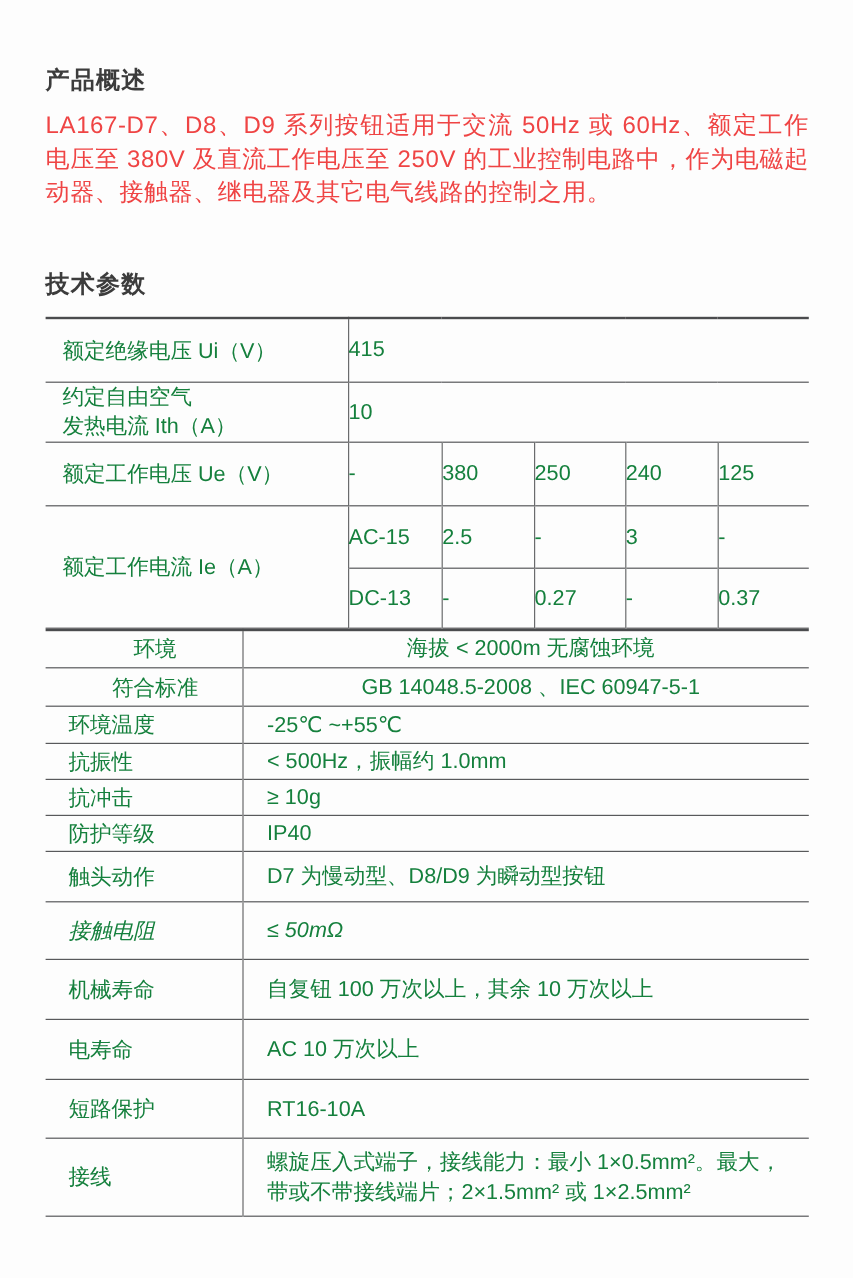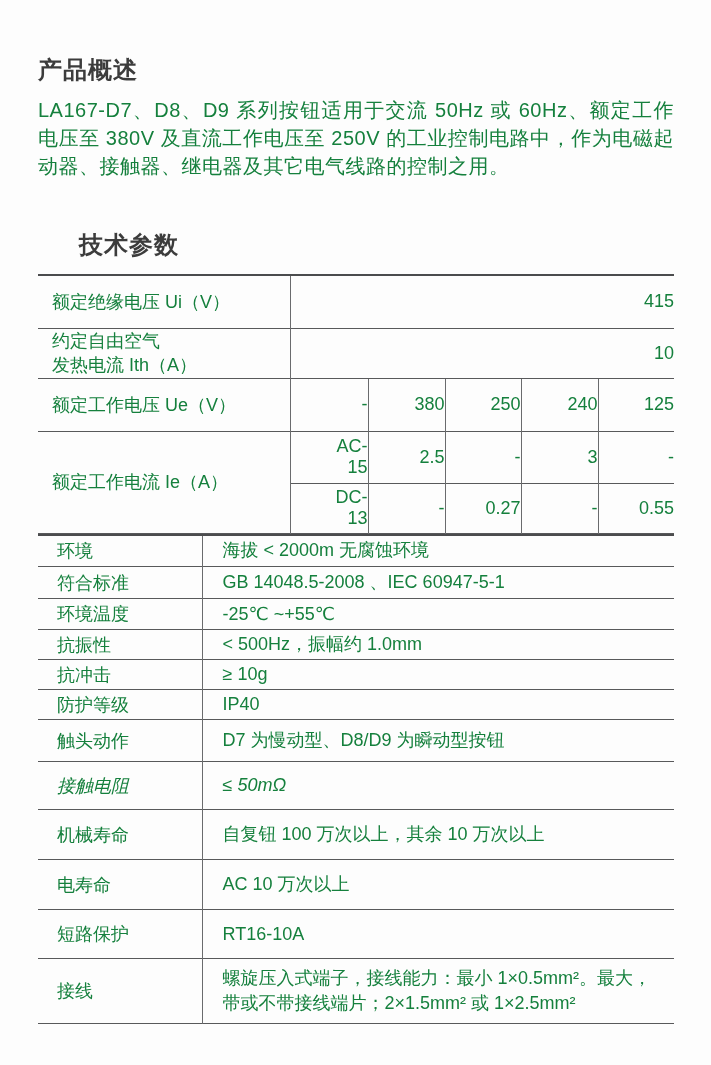--- a/index.html
+++ b/index.html
@@ -5,48 +5,48 @@
   * { box-sizing: border-box; }
   html, body { margin: 0; padding: 0; }
   body {
     width: 711px; height: 1065px;
     background: #fdfdfd;
     font-family: "Liberation Sans", "DejaVu Sans", sans-serif;
     color: #424242;
   }
   .page { padding: 55px 37px 0 38px; width: 711px; }
   h1.sec-title {
-    margin: 0; font-size: 24px; font-weight: 600;
+    margin: 0; font-size: 20px; font-weight: 600;
     color: #3c3c3c; letter-spacing: 1px; line-height: 1.25;
   }
-  h1.sec-title.second { margin-top: 50px; margin-left: 41px; }
+  h1.sec-title.second { margin-top: 50px; }
   p.overview {
     margin: 11px 0 0 0; font-size: 20px; line-height: 28px;
-    color: #15803d; text-align: justify; letter-spacing: 0.5px;
+    color: #ef4444; text-align: justify; letter-spacing: 0.5px;
   }
   
   table { border-collapse: collapse; table-layout: fixed; width: 636px; font-size: 18px; color: #15803d; }
   td { padding: 0; vertical-align: middle; }
   
   table.t1 { margin-top: 14px; border-top: 2px solid #4b4c4e; border-bottom: 1px solid #58595b; }
   table.t1 td { border-top: 1px solid #58595b; }
   table.t1 td.lbl { text-align: left; padding-left: 14px; }
-  table.t1 td.v { text-align: right; border-left: 1px solid #6a6b6d; padding-left: 28px; }
+  table.t1 td.v { text-align: left; border-left: 1px solid #6a6b6d; }
   table.t1 tr.r1 td { height: 53px; }
   table.t1 tr.r2 td { height: 50px; }
   table.t1 tr.r3 td { height: 53px; }
   table.t1 tr.r4 td { height: 52px; }
   table.t1 tr.r5 td { height: 50px; }
   .prewrap { white-space: pre-line; line-height: 24px; }
   
   table.t2 { border-top: 2px solid #4b4c4e; border-bottom: 1px solid #58595b; }
   table.t2 td { border-top: 1px solid #58595b; }
   table.t2 td.lbl { padding-left: 19px; }
   table.t2 td.val { border-left: 1px solid #6a6b6d; padding-left: 20px; padding-right: 12px; line-height: 25px; }
-  table.t2 tr.h32 td { height: 32px; }
+  table.t2 tr.h32 td { height: 32px; text-align: center; }
   table.t2 tr.h31 td { height: 31px; }
   table.t2 tr.h30 td { height: 30px; }
   table.t2 tr.h42 td { height: 42px; }
   table.t2 tr.h48 td { height: 48px; font-style: italic; }
   table.t2 tr.h50 td { height: 50px; }
   table.t2 tr.h49 td { height: 49px; }
   table.t2 tr.h65 td { height: 65px; }
 </style>
 </head>
 <body>
@@ -91,21 +91,21 @@
         <td class="v">2.5</td>
         <td class="v">-</td>
         <td class="v">3</td>
         <td class="v">-</td>
       </tr>
       <tr class="r5">
         <td class="v">DC-13</td>
         <td class="v">-</td>
         <td class="v">0.27</td>
         <td class="v">-</td>
-        <td class="v">0.55</td>
+        <td class="v">0.37</td>
       </tr>
     </tbody>
   </table>
 
   <table class="t2">
     <colgroup>
       <col style="width:164px">
         <col style="width:472px">
     </colgroup>
     <tbody>

